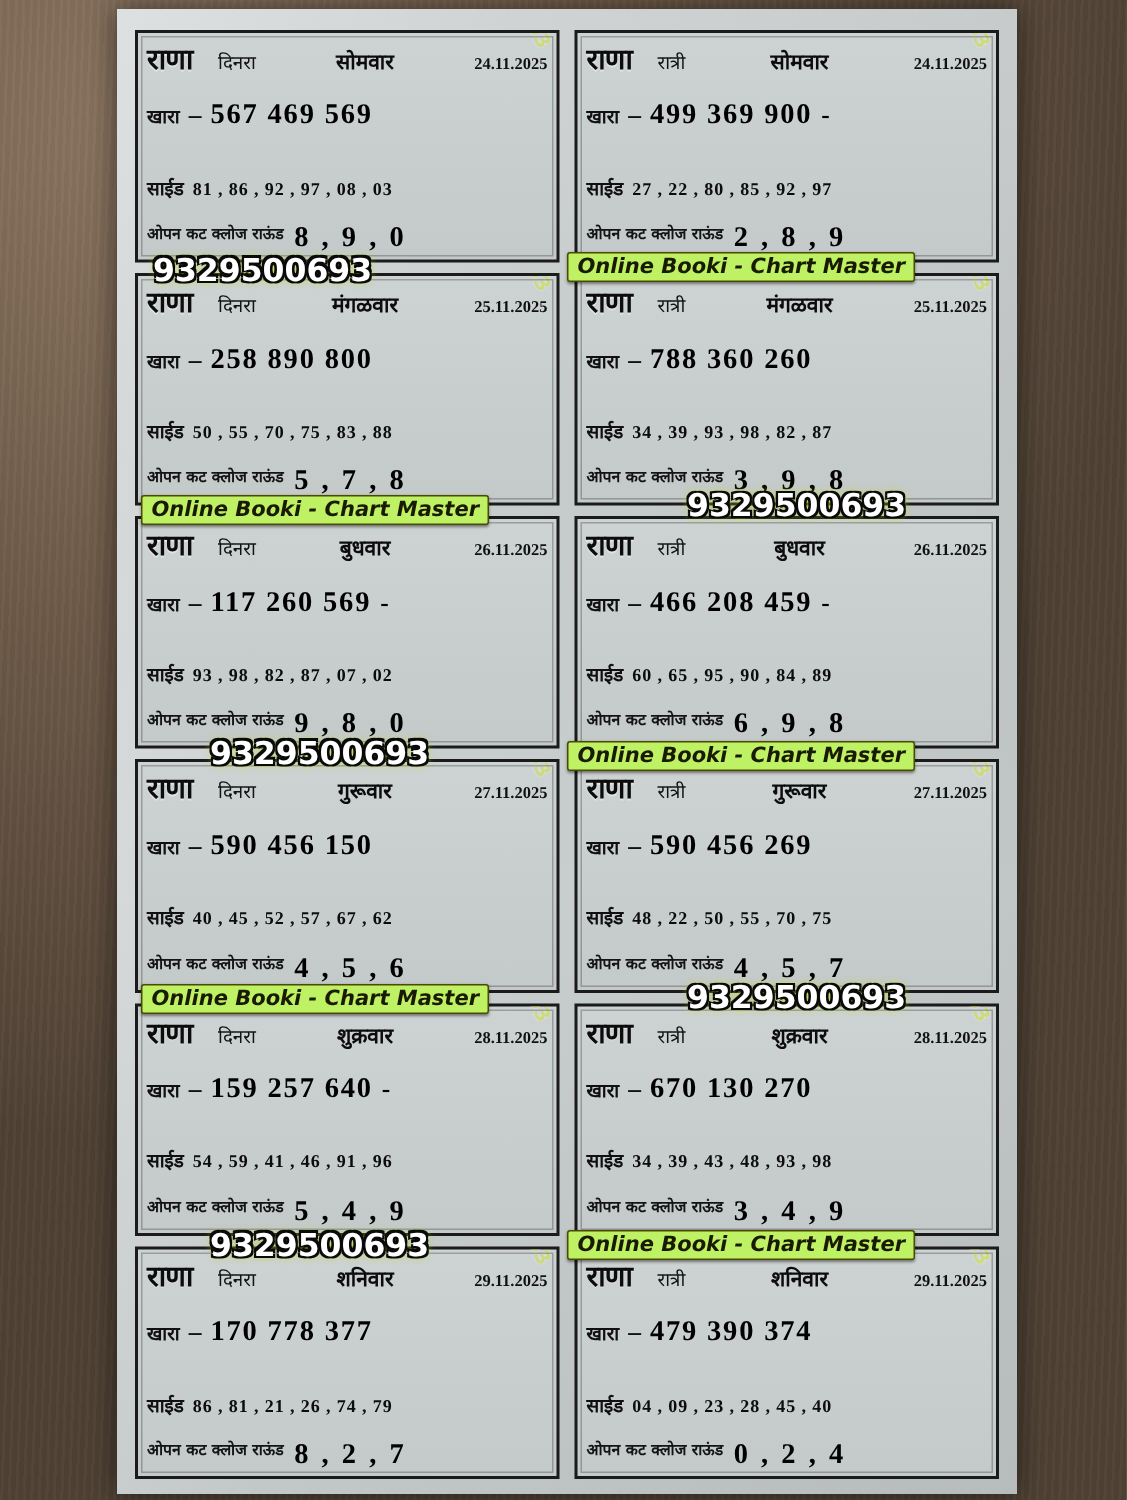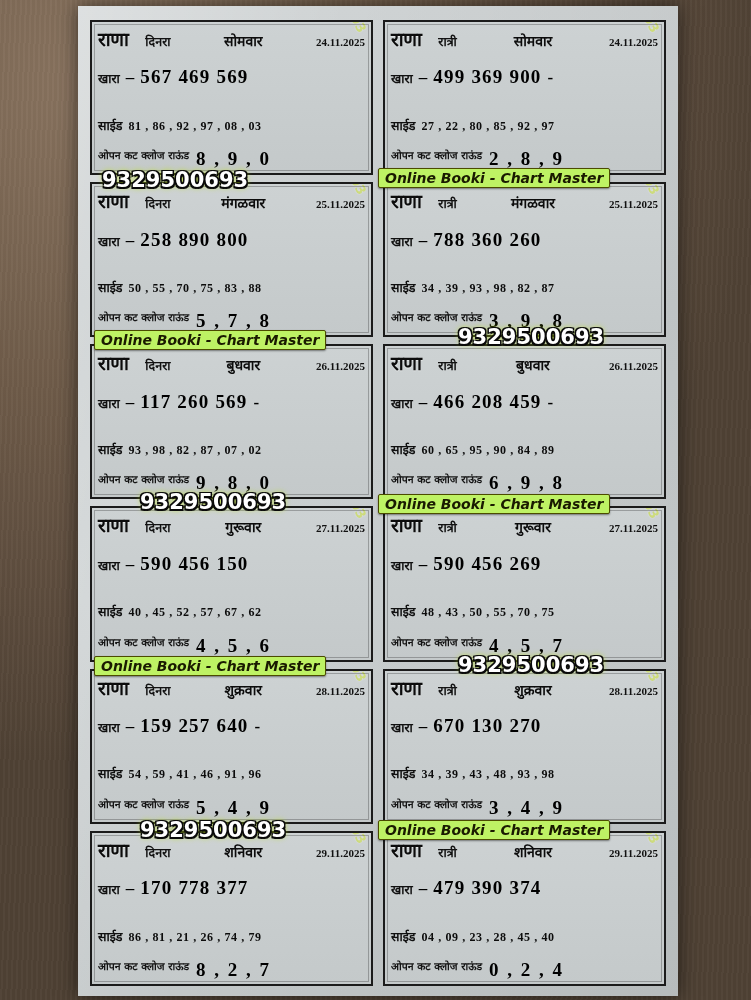--- a/index.html
+++ b/index.html
@@ -65,21 +65,21 @@
   .row1{display:flex;align-items:baseline;gap:17px;white-space:nowrap;}
   .brand{
     font-family:"DejaVu Sans", sans-serif;
     font-weight:bold;
     font-size:19px;
     letter-spacing:-0.5px;
     color:#0c0c0c;
     text-shadow:0 1px 0 rgba(255,255,255,.4);
   }
   .session{
-    font-size:12.5px;font-weight:bold;color:#121212;
+    font-size:12.5px;font-weight:normal;color:#121212;
     font-family:"DejaVu Sans", sans-serif;
   }
   .day{
     font-size:14px;font-weight:bold;color:#0c0c0c;
     font-family:"DejaVu Sans", sans-serif;
     flex:1;text-align:center;
   }
   .date{
     font-size:11px;color:#111;font-family:"Liberation Serif",serif;font-weight:bold;
   }
@@ -326,21 +326,21 @@
           <span class="date">27.11.2025</span>
         </div>
         <div class="row2">
           <span class="lbl">खारा</span>
           <span class="dash">–</span>
           <span class="khara">590 456 269</span>
           <span class="dash"></span>
         </div>
         <div class="row3">
           <span class="lbl">साईड</span>
-          <span class="side">48 , 43 , 50 , 55 , 70 , 75</span>
+          <span class="side">48 , 22 , 50 , 55 , 70 , 75</span>
         </div>
         <div class="row4">
           <span class="ocl">ओपन कट क्लोज राऊंड</span>
           <span class="result">4 , 5 , 7</span>
         </div>
       </div>
       <div class="card">
         <div class="wm-diag">9329500693</div>
         <div class="row1">
           <span class="brand">राणा</span>

